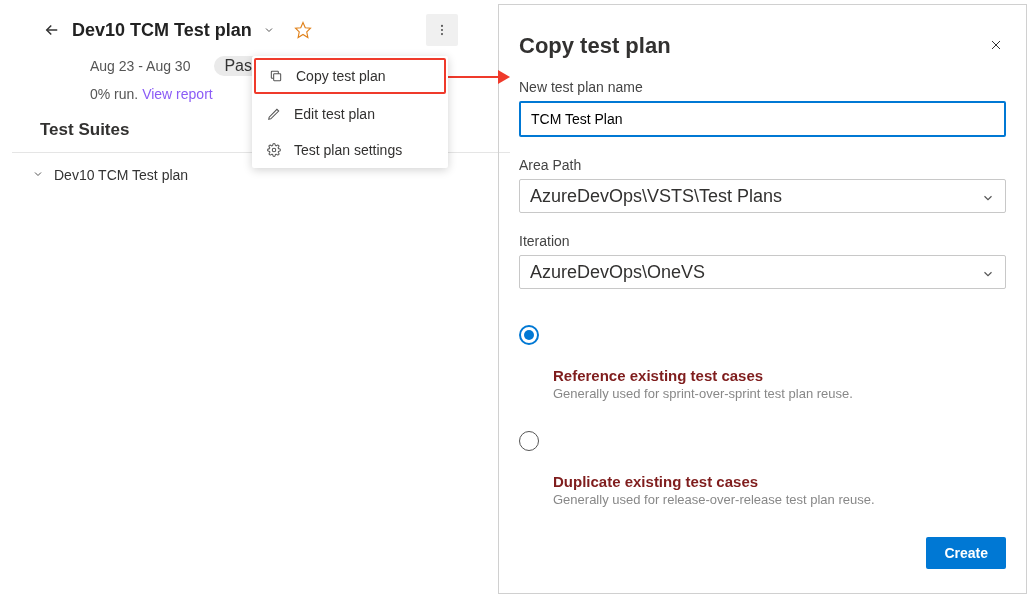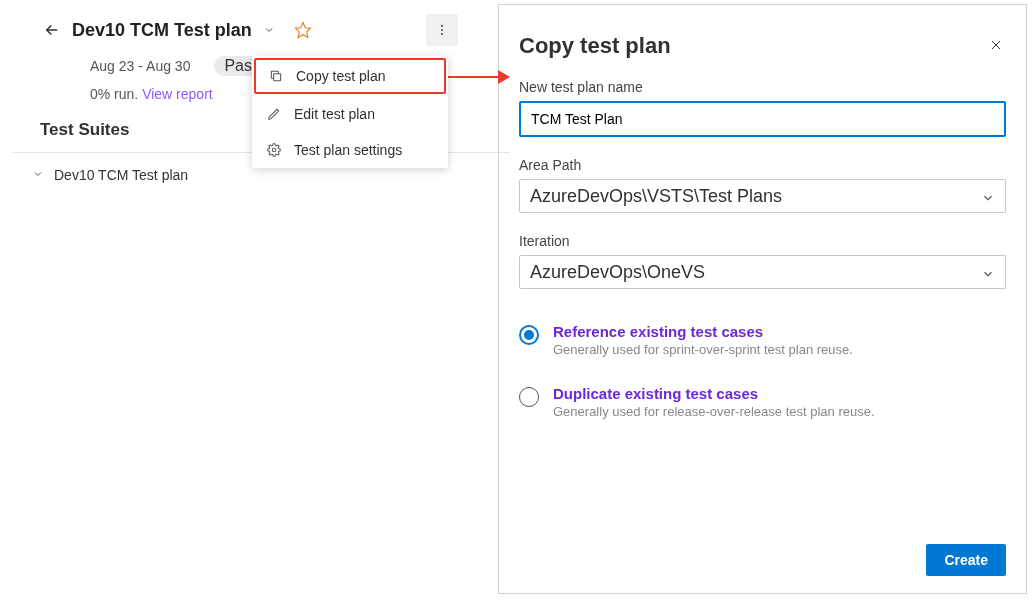--- a/index.html
+++ b/index.html
@@ -219,31 +219,32 @@
     }
     .radio-dot {
       width: 10px; height: 10px;
       background: #0078d4;
       border-radius: 50%;
     }
     .radio-texts { flex:1; }
     .radio-label {
       font-size: 15px;
       font-weight: 600;
-      color: #6d28d9;
+      color: #7f1d1d;
+      margin-top: 44px;
     }
     .radio-sub {
       font-size: 13px;
       color: #888;
       margin-top: 2px;
     }
 
     .create-btn {
       position: absolute;
-      right: 20px; bottom: 17px;
+      right: 20px; bottom: 24px;
       background: #0078d4;
       color: #fff;
       border: none;
       padding: 8px 18px;
       font-size: 14px;
       font-weight: 600;
       border-radius: 2px;
       cursor:pointer;
     }
   </style>

